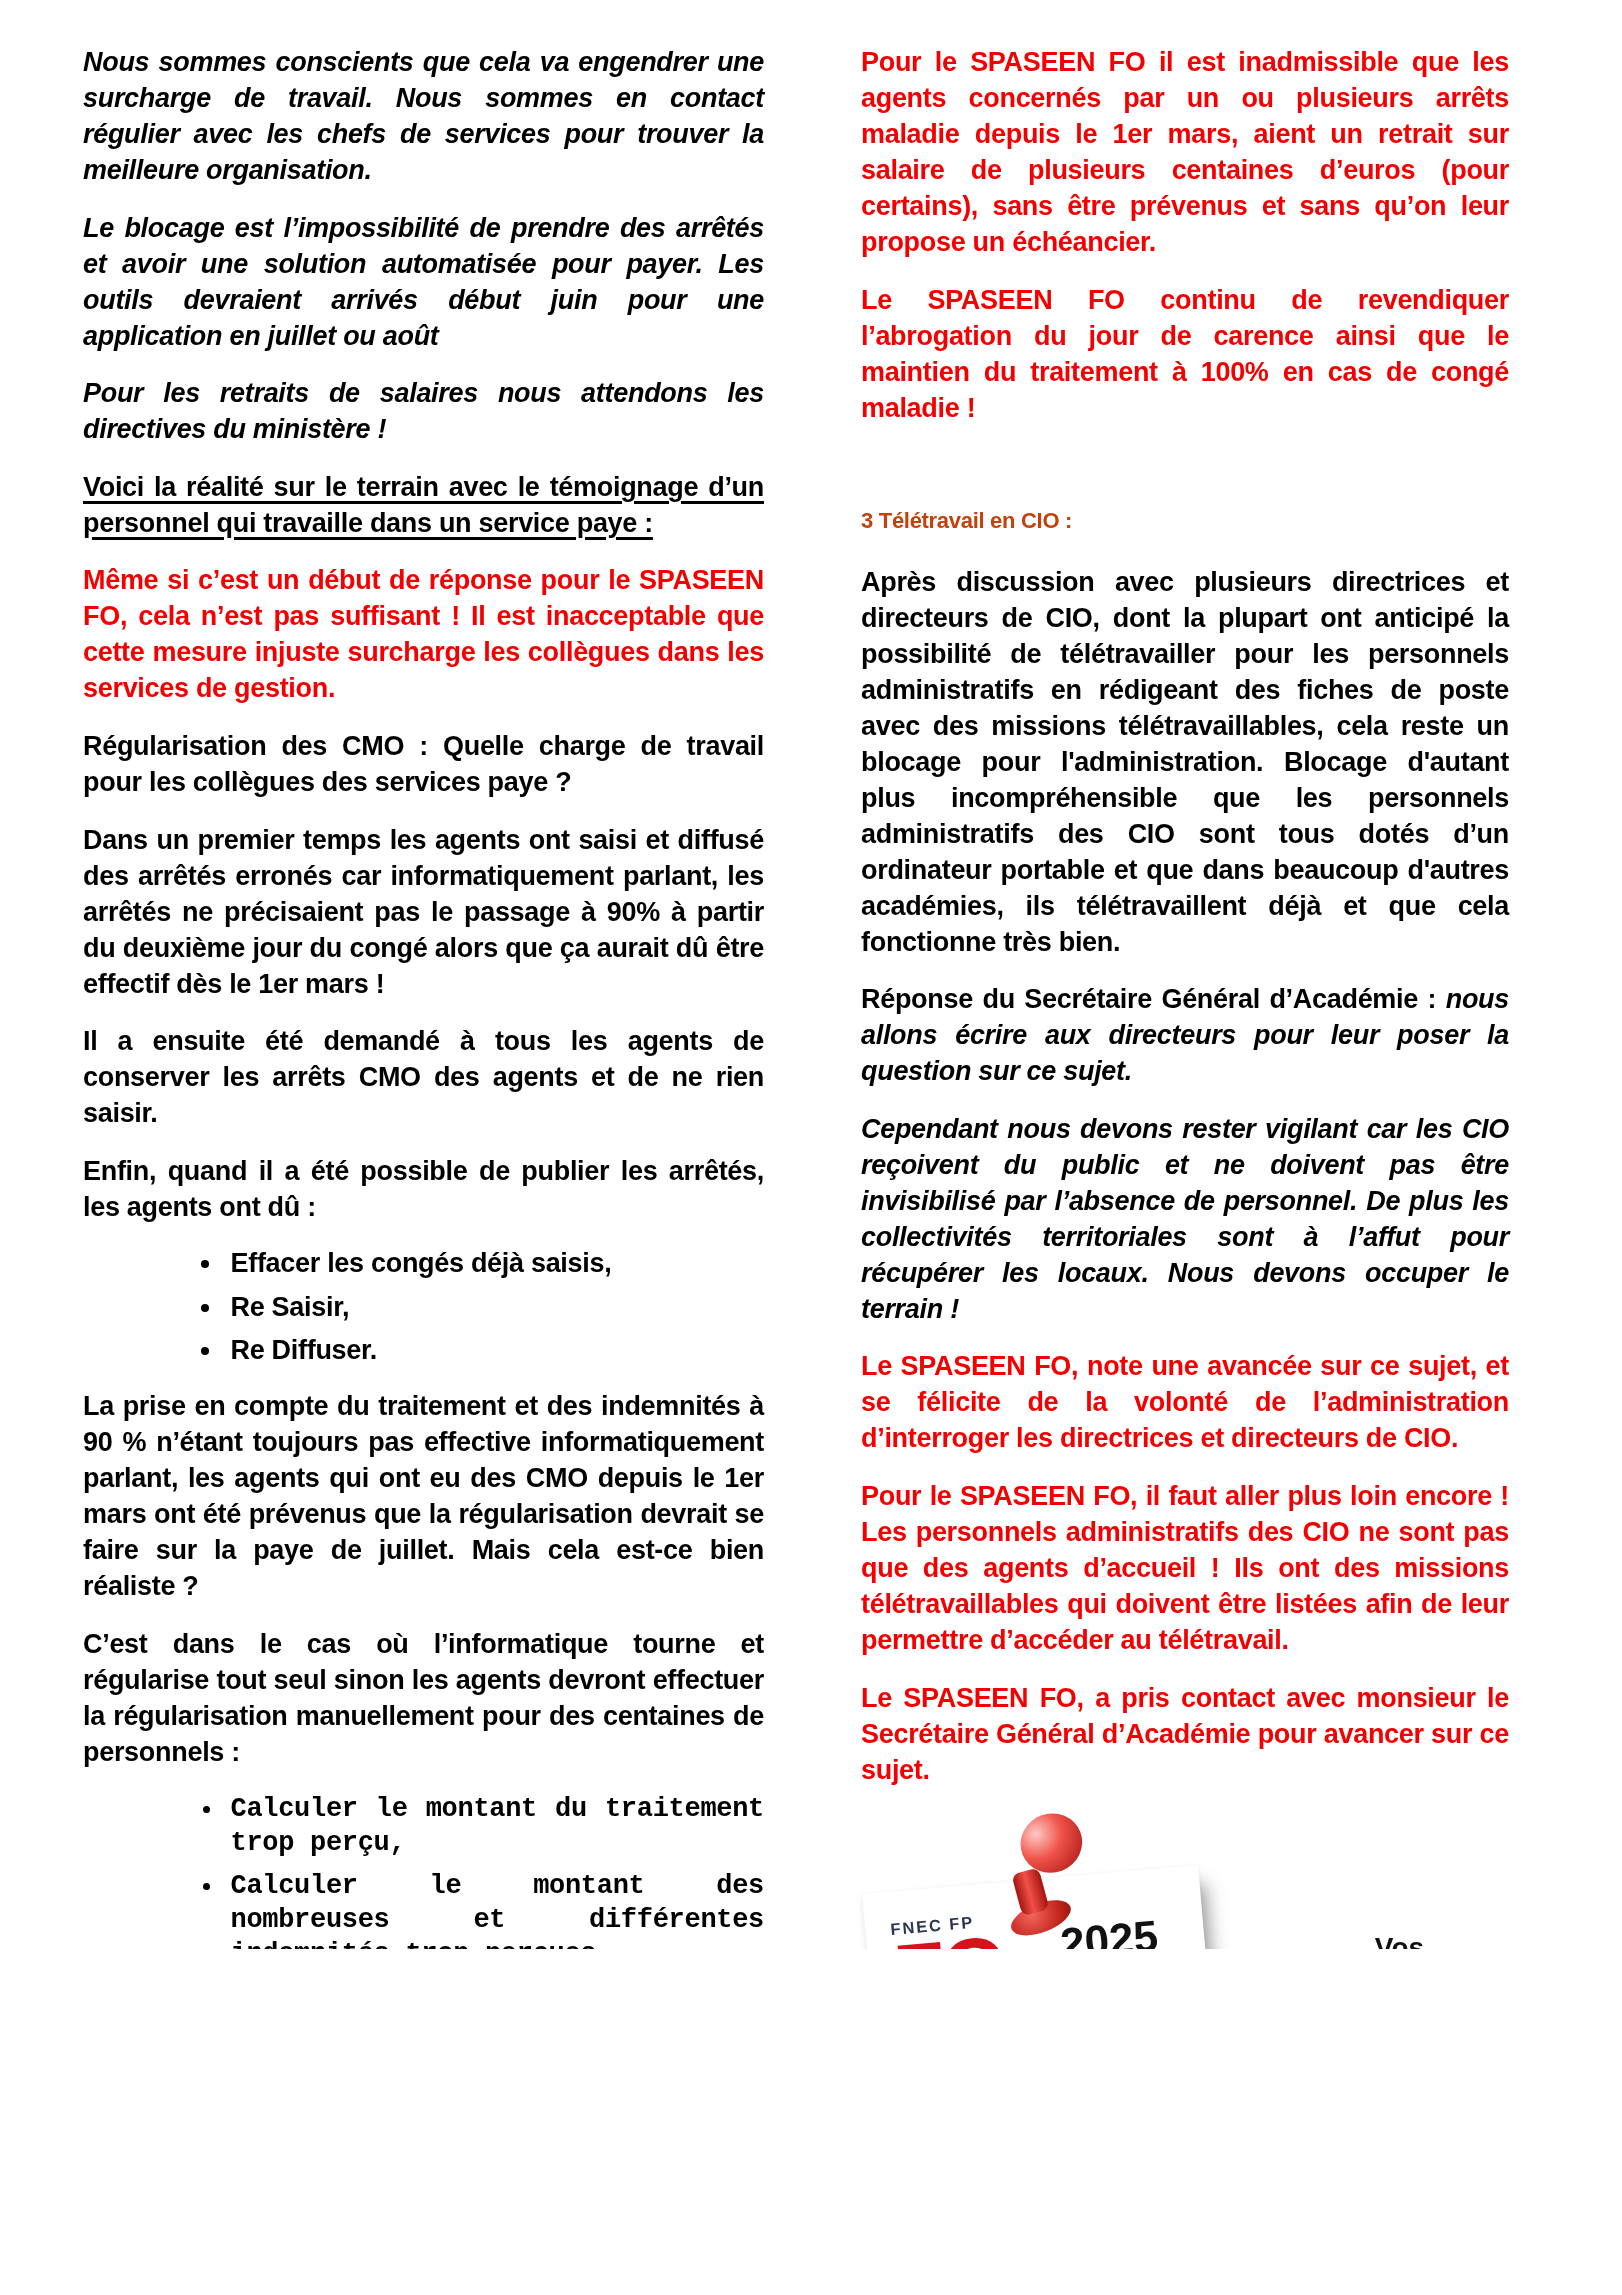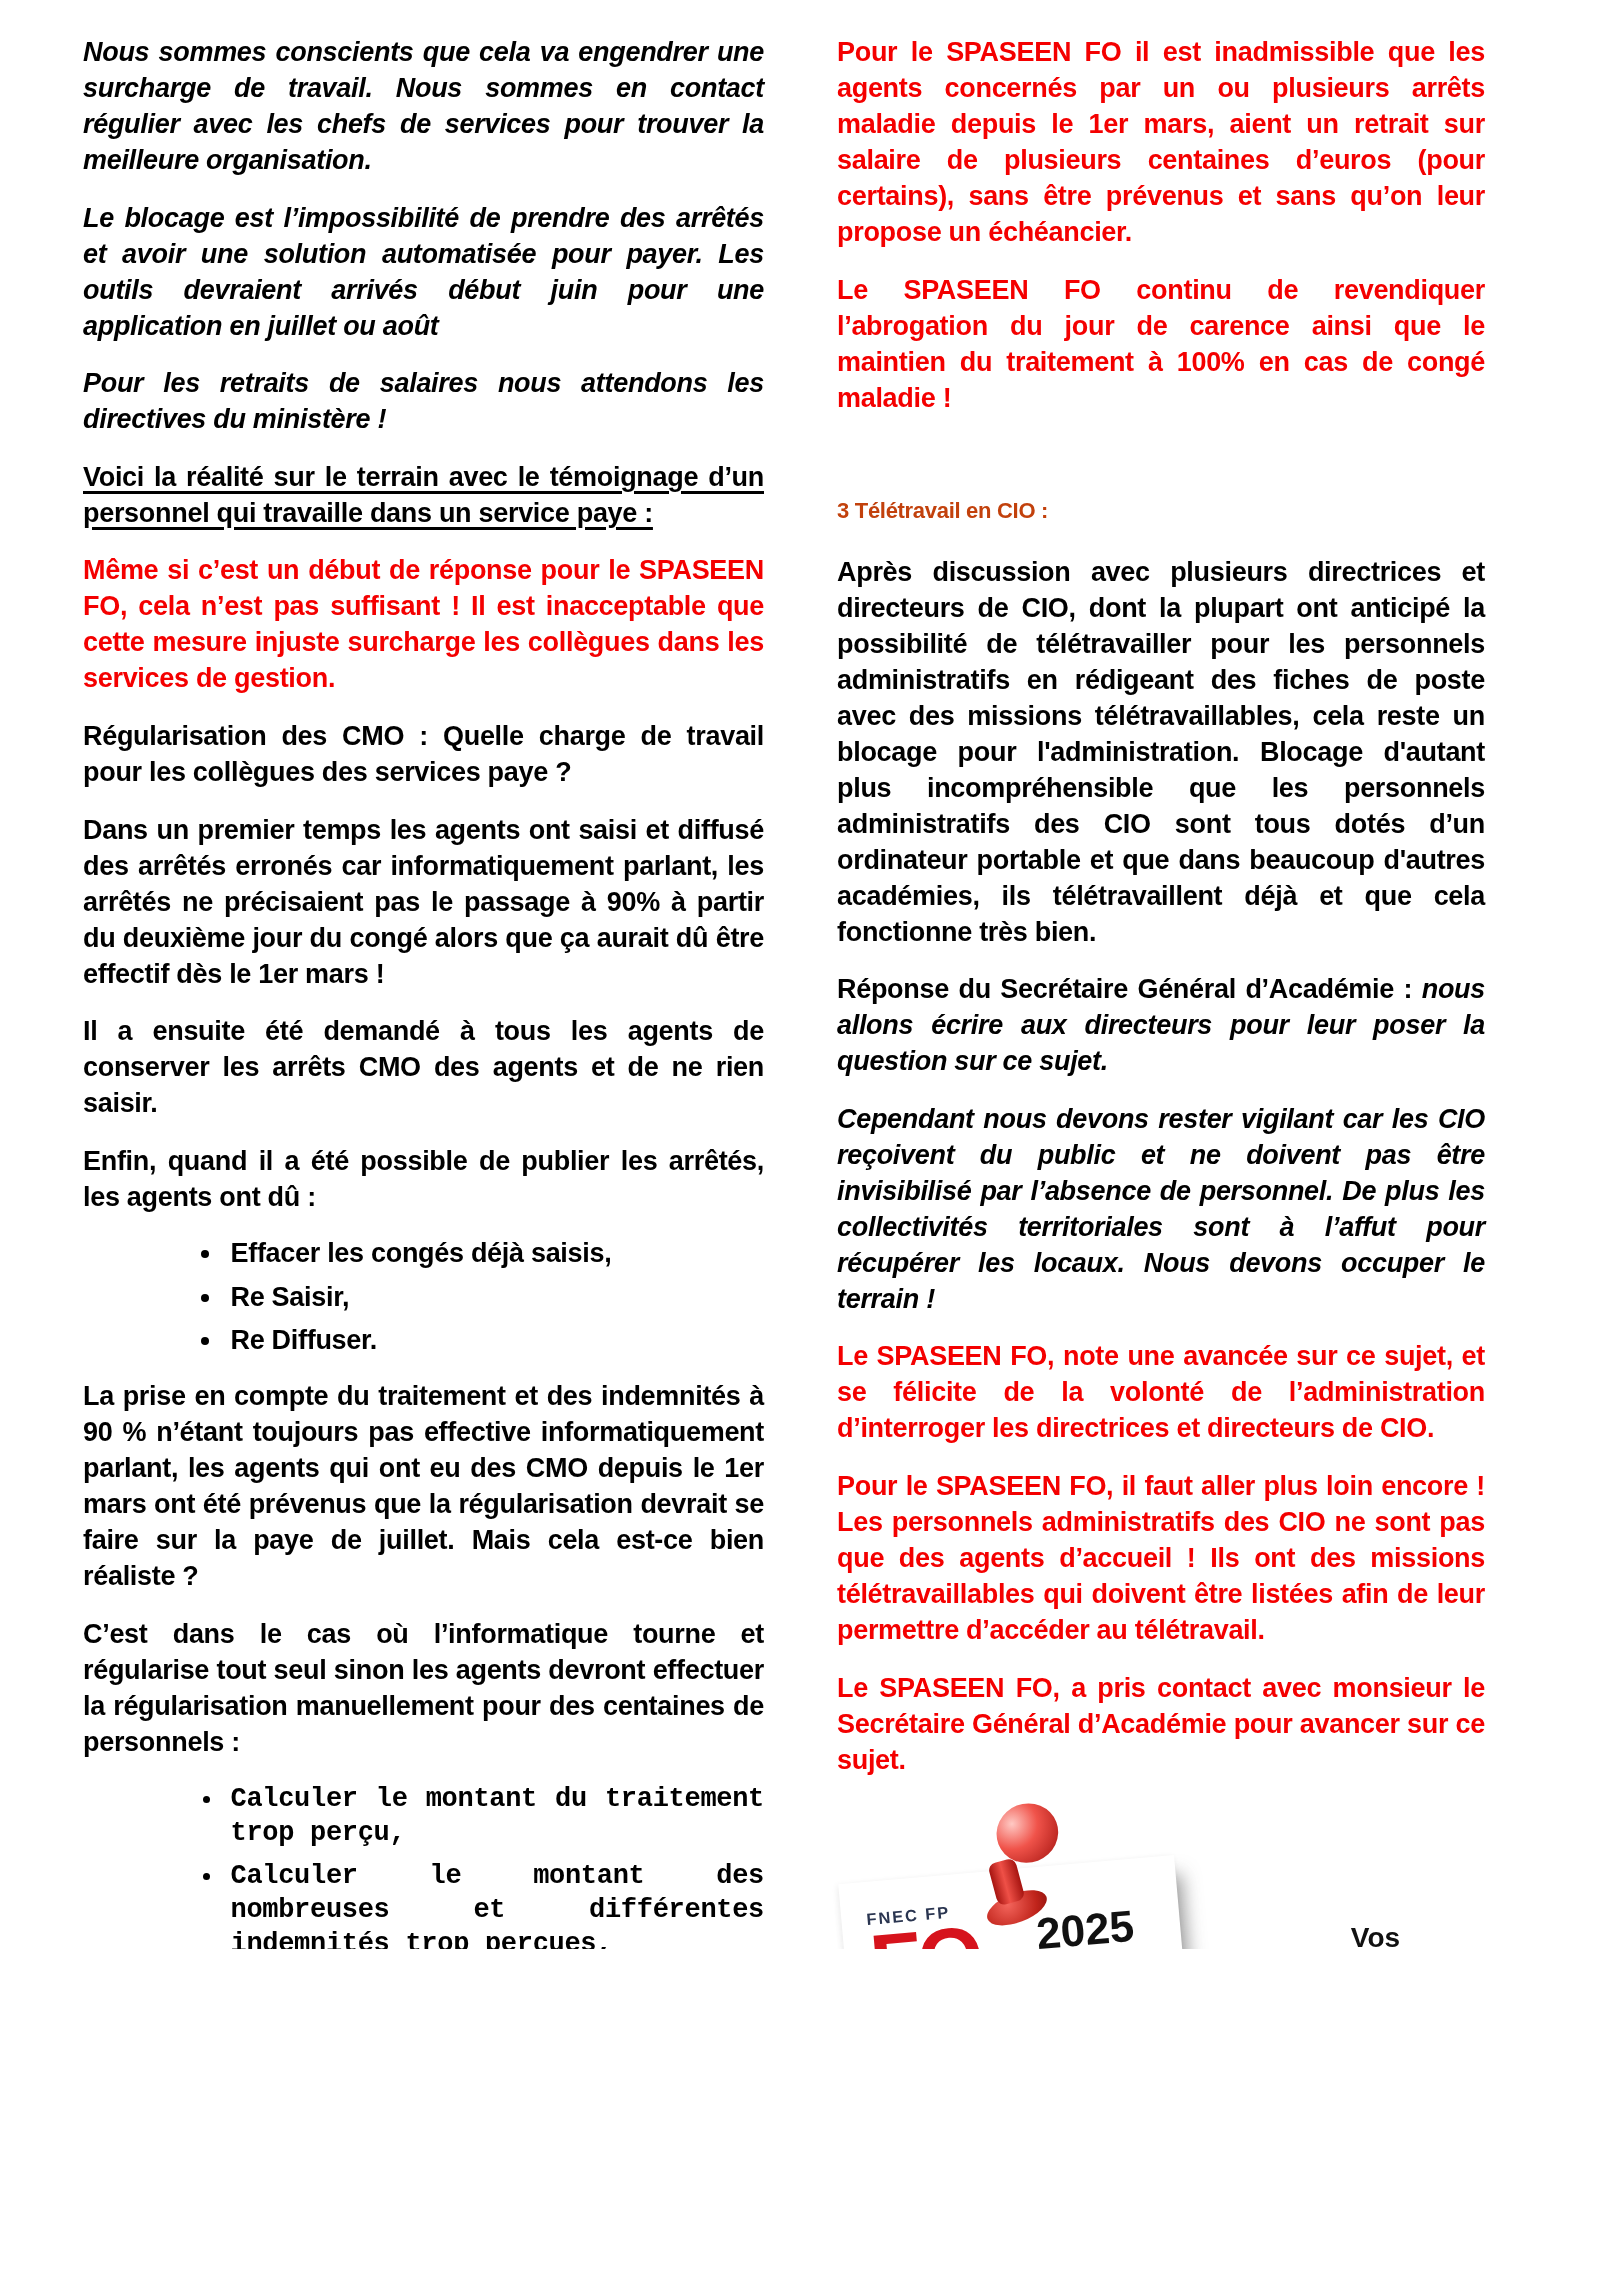--- a/index.html
+++ b/index.html
@@ -4,22 +4,22 @@
 <style>
   html,body{margin:0;padding:0;background:#ffffff;}
   body{
     width:1623px;height:2295px;position:relative;
     font-family:"Liberation Sans","DejaVu Sans",sans-serif;
     color:#000;
     -webkit-font-smoothing:antialiased;
   }
   .page{
     box-sizing:border-box;width:1623px;height:1949px;
-    padding:34px 116px 0 83px;
-    display:flex;gap:73px;overflow:hidden;
+    padding:44px 116px 0 83px;
+    display:flex;gap:97px;overflow:hidden;
   }
   .col{flex:0 0 auto;}
   .col-left{width:681px;}
   .col-right{width:648px;}
   .para{
     font-size:27px;line-height:36px;font-weight:bold;
     text-align:justify;margin:0 0 21.6px 0;letter-spacing:-0.3px;
     hyphens:none;
   }
   .italic{font-style:italic;}

